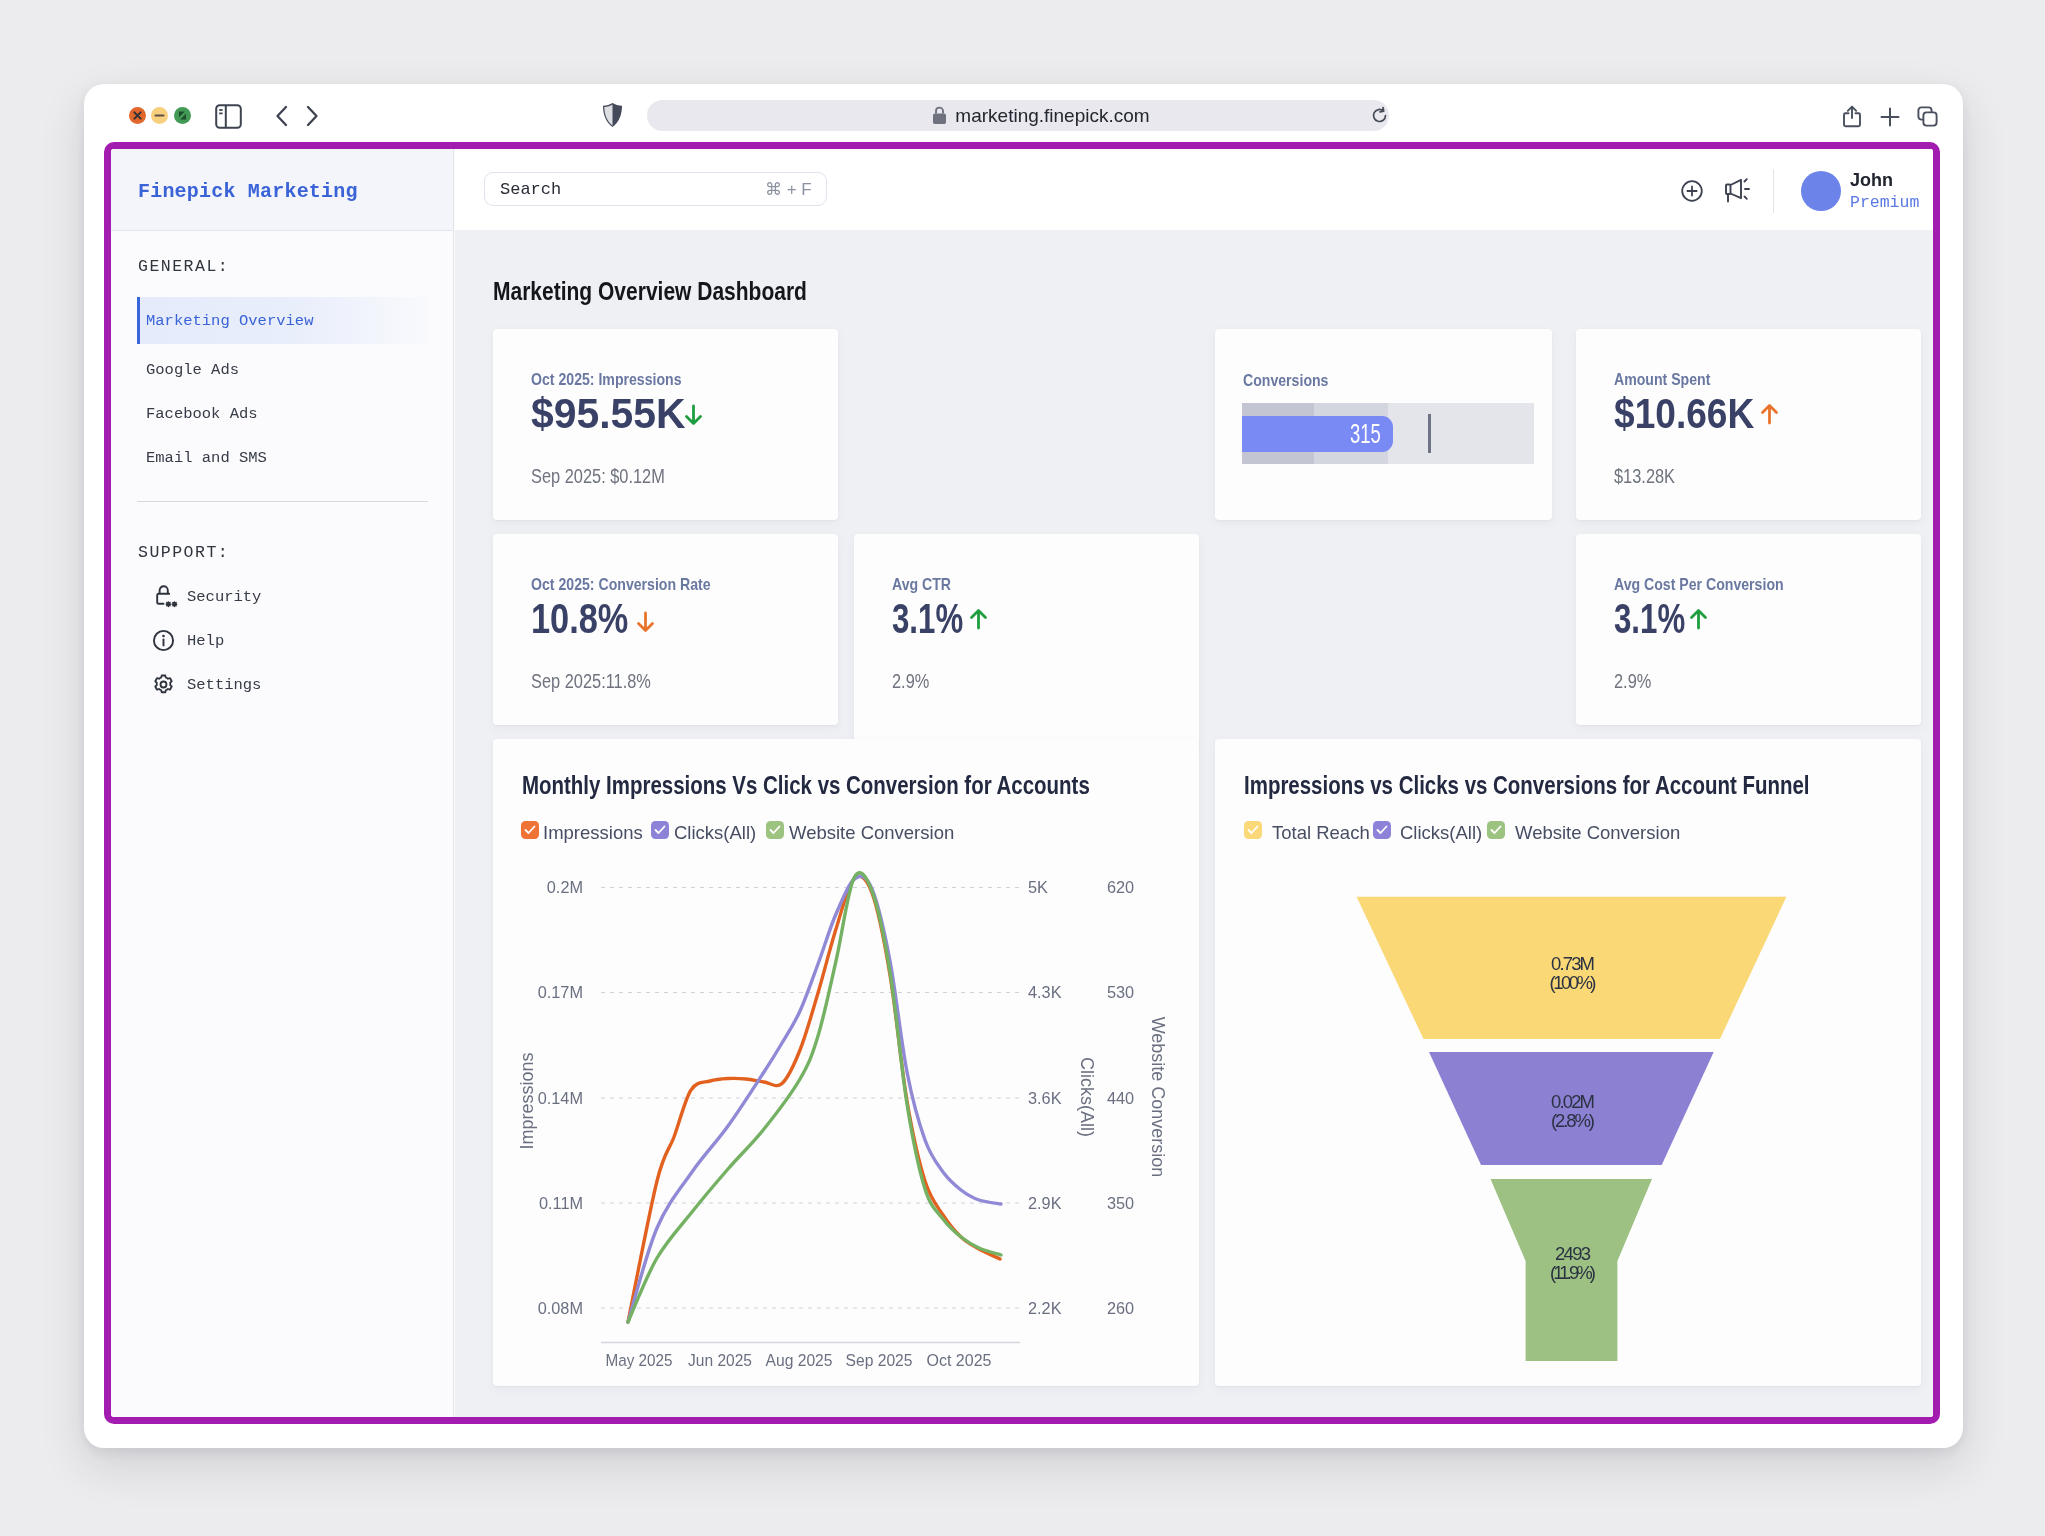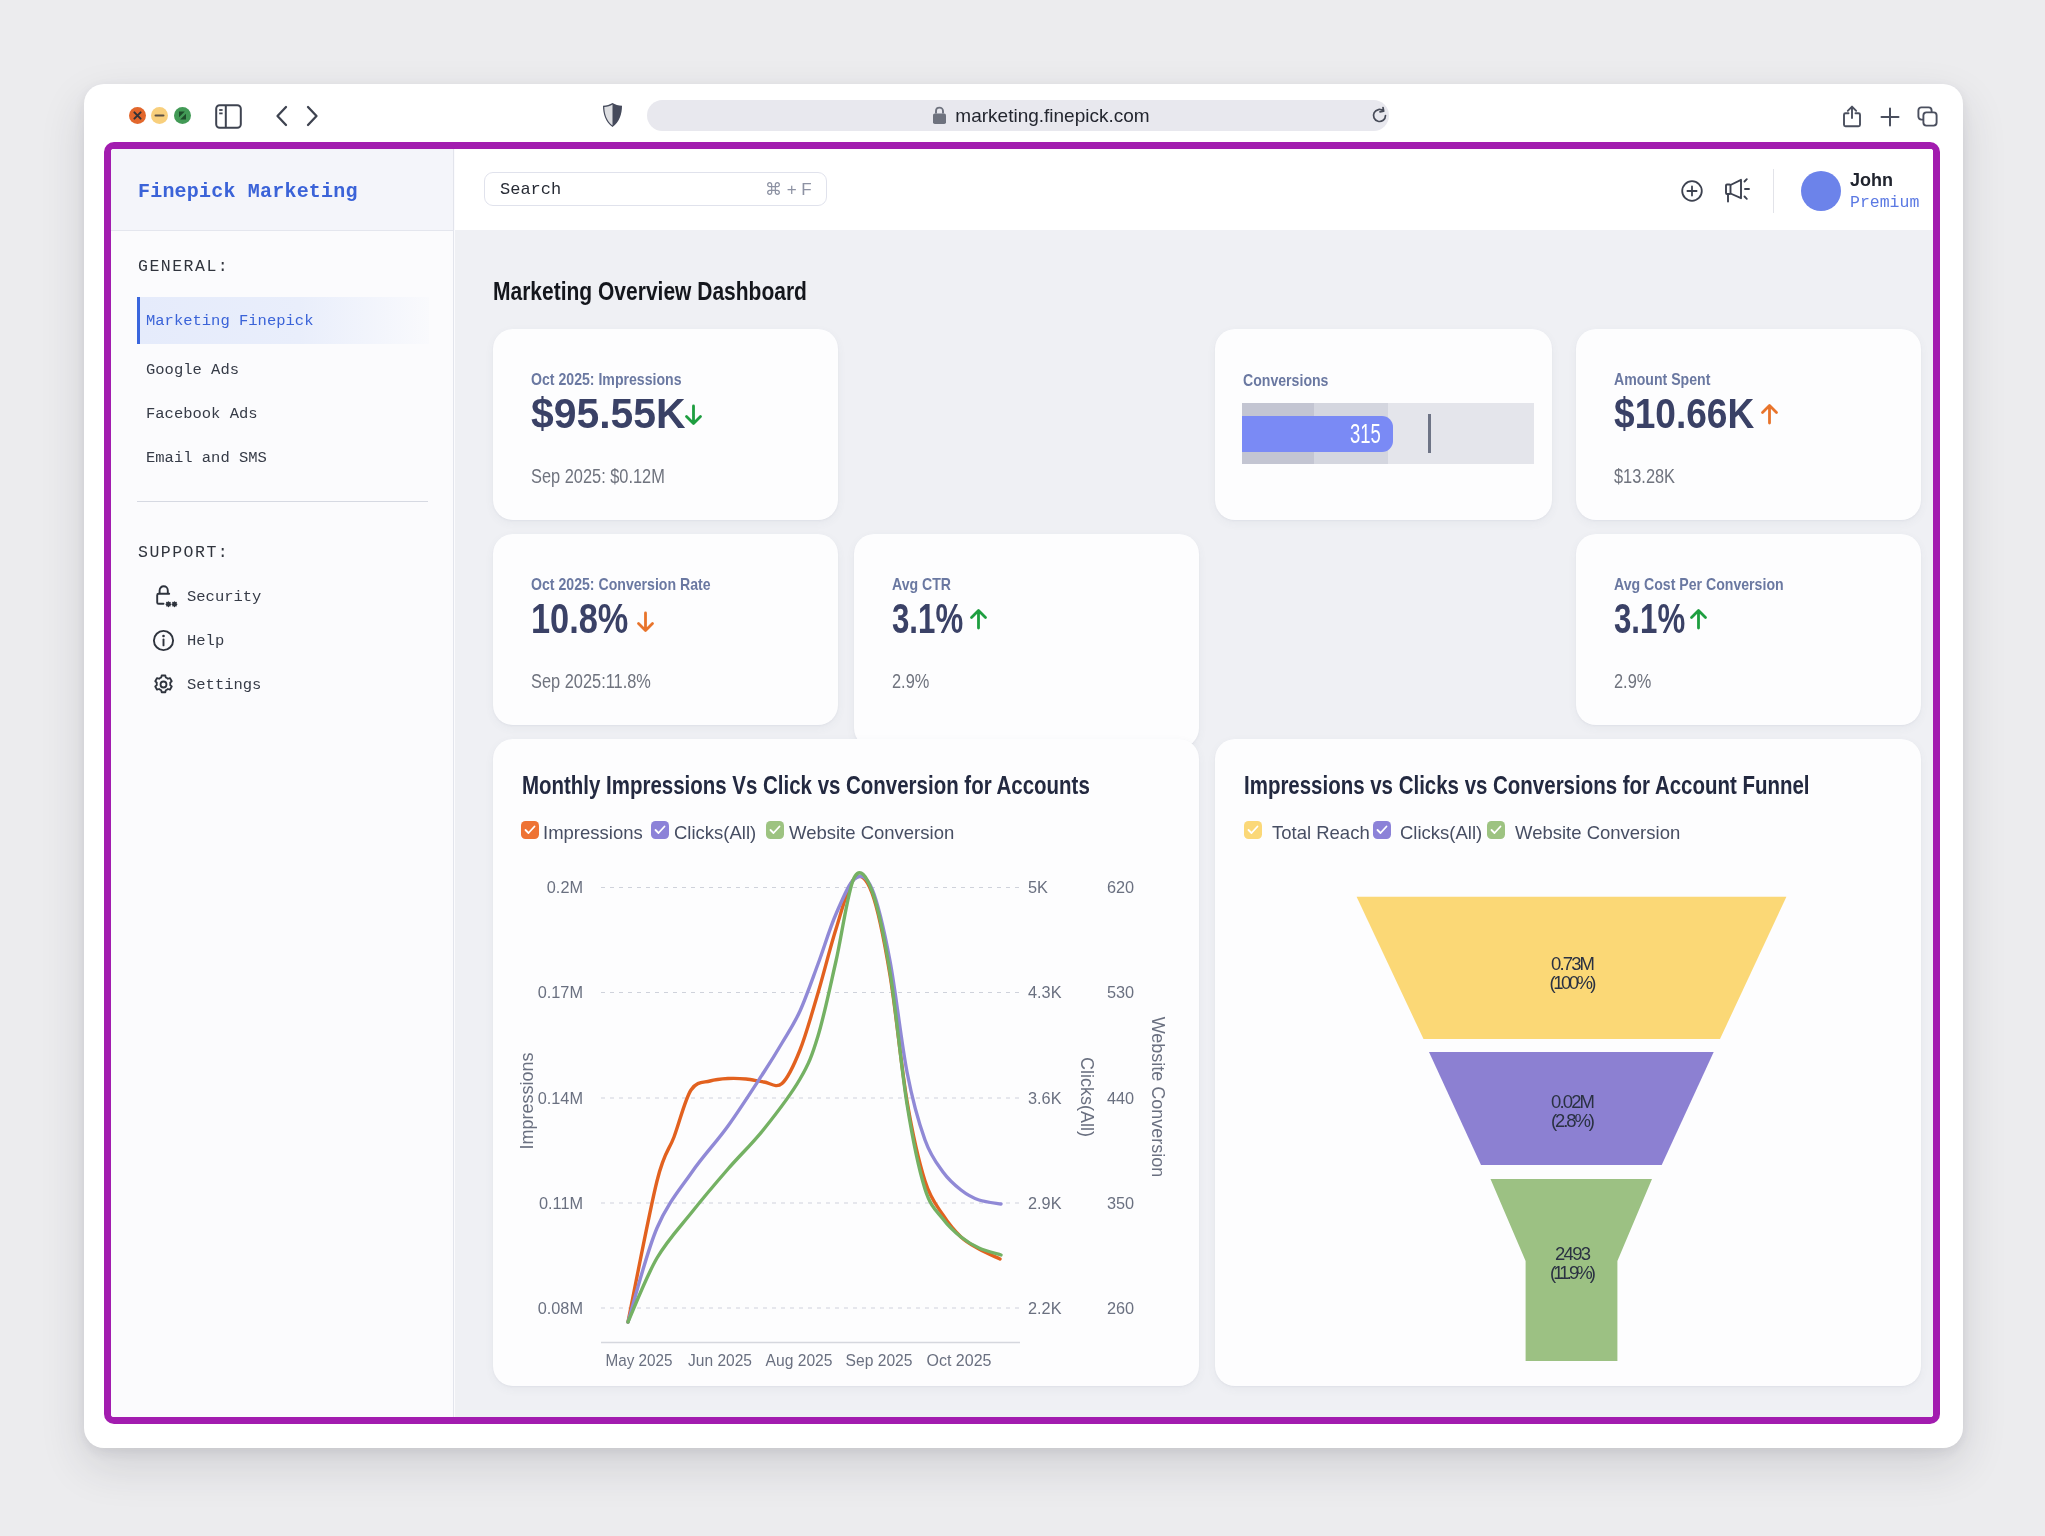--- a/index.html
+++ b/index.html
@@ -13,21 +13,21 @@
   .appbox {
     position:absolute; left:20px; top:58px; width:1836px; height:1282px;
     border:7px solid #a21caf; border-radius:10px; background:#fbfbfd; overflow:hidden;
   }
   .sidebar { position:absolute; left:0; top:0; width:343px; height:100%; background:#fbfbfd; border-right:1px solid #e2e4ec; }
   .sidehead { position:absolute; left:0; top:0; width:100%; height:82px; background:#f4f5fa; border-bottom:1px solid #e4e6ee; }
   .mono { font-family:"Liberation Mono", monospace; }
   .main { position:absolute; left:344px; top:0; right:0; bottom:0; background:#ffffff; }
   .topbar { position:absolute; left:0; top:0; width:100%; height:81px; background:#ffffff; }
   .content { position:absolute; left:0; top:81px; width:100%; height:1201px; background:#eff0f4; }
-  .card { position:absolute; background:#fdfdfe; border-radius:20px; box-shadow:0 3px 10px rgba(80,85,110,0.055), 0 1px 2px rgba(80,85,110,0.05); }
+  .card { position:absolute; background:#fdfdfe; border-radius:4px; box-shadow:0 3px 10px rgba(80,85,110,0.055), 0 1px 2px rgba(80,85,110,0.05); }
   .stat-label { position:absolute; left:38px; top:41px; font-size:17px; font-weight:bold; color:#6a78a1; white-space:nowrap; transform-origin:left center; transform:scaleX(0.83); }
   .stat-num { position:absolute; left:38px; top:61px; font-size:42px; line-height:48px; font-weight:bold; color:#3a4166; white-space:nowrap; transform-origin:left center; }
   .arrow { position:absolute; }
   .stat-sub { position:absolute; left:38px; top:136px; font-size:19.5px; color:#6f737e; white-space:nowrap; transform-origin:left center; transform:scaleX(0.84); }
   .bul-label { position:absolute; left:28px; top:42px; font-size:17px; font-weight:bold; color:#6a78a1; transform-origin:left center; transform:scaleX(0.83); }
   .bullet { position:absolute; left:27px; top:74px; width:292px; height:61px; background:#e4e5eb; }
   .bul-dark { position:absolute; left:0; top:0; width:73px; height:61px; background:#c3c5d2; }
   .bul-med  { position:absolute; left:73px; top:0; width:73px; height:61px; background:#d4d6df; }
   .bul-blue { position:absolute; left:0; top:12.5px; height:36px; background:#7a8af5; border-radius:0 11px 11px 0;
               color:#fff; font-size:28px; display:flex; align-items:center; justify-content:flex-end; padding-right:12px; }
@@ -100,21 +100,21 @@
       <rect x="6.4" y="6.4" width="13.2" height="13.2" rx="3" fill="#ffffff" stroke="#4a4f5e" stroke-width="1.9"></rect>
     </svg>
   </div>
 
   <div class="appbox">
     <div class="sidebar">
       <div class="sidehead"></div>
       <div class="abs mono" style="left:27px;top:31px;font-size:20px;font-weight:bold;color:#3b63d8;letter-spacing:0.2px;">Finepick Marketing</div>
       <div class="abs mono" style="left:27px;top:108px;font-size:16.5px;color:#30343d;letter-spacing:1.5px;">GENERAL:</div>
       <div class="abs" style="left:26px;top:148px;width:292px;height:47px;background:linear-gradient(90deg,#e5ebfb 0%,#e9eefb 55%,rgba(244,246,252,0.25) 100%);border-left:3px solid #3a66dd;"></div>
-      <div class="abs mono" style="left:35px;top:163px;font-size:15.5px;color:#3a63d8;">Marketing Finepick</div>
+      <div class="abs mono" style="left:35px;top:163px;font-size:15.5px;color:#3a63d8;">Marketing Overview</div>
       <div class="abs mono" style="left:35px;top:212px;font-size:15.5px;color:#363b47;">Google Ads</div>
       <div class="abs mono" style="left:35px;top:256px;font-size:15.5px;color:#363b47;">Facebook Ads</div>
       <div class="abs mono" style="left:35px;top:300px;font-size:15.5px;color:#363b47;">Email and SMS</div>
       <div class="abs" style="left:26px;top:352px;width:291px;height:1px;background:#d6d9e2;"></div>
       <div class="abs mono" style="left:27px;top:394px;font-size:16.5px;color:#30343d;letter-spacing:1.5px;">SUPPORT:</div>
 
       <svg class="abs" style="left:42px;top:434px;" width="26" height="27" viewBox="0 0 26 27">
         <path d="M16.2,10.8 L5.6,10.8 C4.8,10.8 4.2,11.4 4.2,12.2 L4.2,19.4 C4.2,20.2 4.8,20.8 5.6,20.8 L10.5,20.8" fill="none" stroke="#2e333d" stroke-width="1.9" stroke-linecap="round"></path>
         <path d="M6.6,10.5 L6.6,7.4 C6.6,5.1 8.4,3.3 10.7,3.3 C13,3.3 14.8,5.1 14.8,7.4 L14.8,10.5" fill="none" stroke="#2e333d" stroke-width="1.9"></path>
         <path d="M13.2,21.2 L17.6,21.2 M15.4,19 L15.4,23.4 M13.8,19.6 L17,22.8 M17,19.6 L13.8,22.8" stroke="#2e333d" stroke-width="1.5" stroke-linecap="round"></path>

